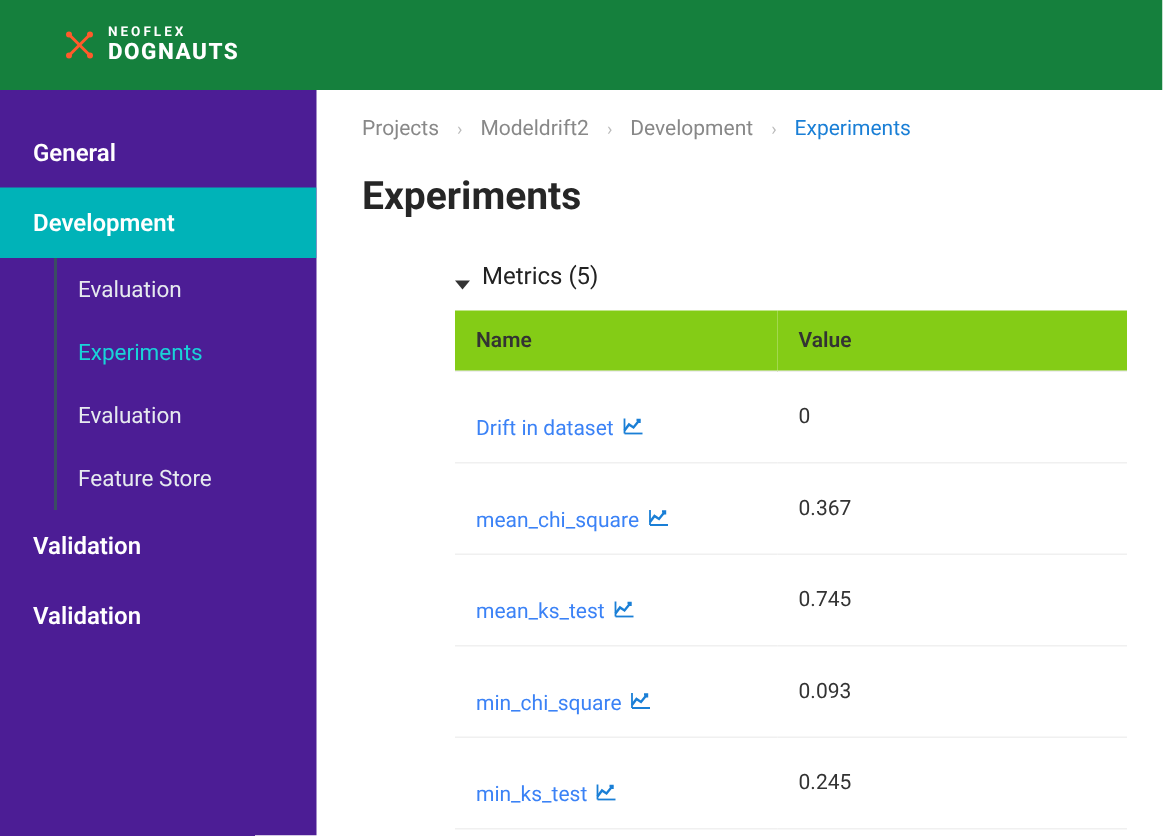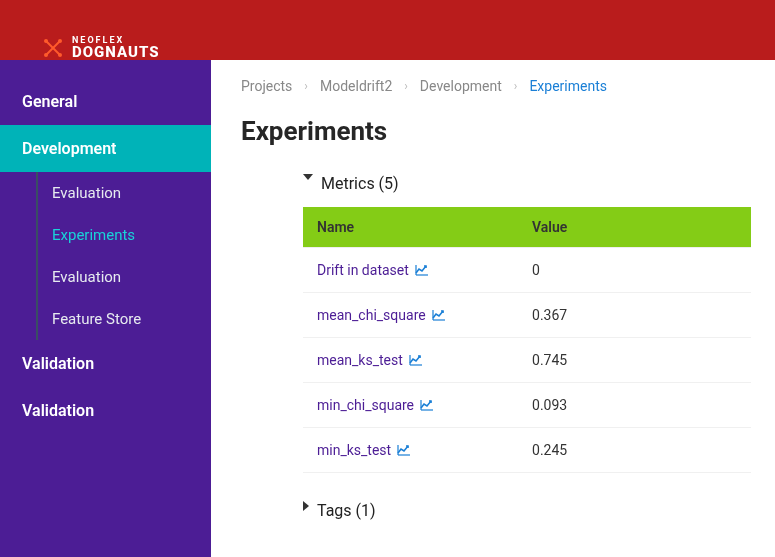--- a/index.html
+++ b/index.html
@@ -6,24 +6,24 @@
   body {
     font-family: -apple-system, BlinkMacSystemFont, "Segoe UI", Roboto, Arial, sans-serif;
     background: #fff;
     width: 775px;
     height: 557px;
     overflow: hidden;
     display: flex;
     flex-direction: column;
   }
   .topbar {
-    background: #b91c1c;
+    background: #15803d;
     height: 60px;
     display: flex;
-    align-items: flex-end;
+    align-items: center;
     padding-left: 42px;
   }
   .logo {
     display: flex;
     align-items: center;
     gap: 8px;
   }
   .logo-mark svg { display: block; }
   .logo-text {
     display: flex;
@@ -97,21 +97,21 @@
     font-weight: 700;
     color: #262626;
     margin-bottom: 28px;
   }
   .section {
     margin-left: 62px;
     margin-bottom: 28px;
   }
   .section-header {
     display: flex;
-    align-items: flex-start;
+    align-items: flex-end;
     gap: 8px;
     font-size: 16px;
     color: #222;
     cursor: pointer;
     margin-bottom: 14px;
     font-weight: 400;
   }
   .caret {
     width: 0; height: 0;
     display: inline-block;
@@ -138,25 +138,25 @@
     color: #333;
     padding: 12px 14px;
     border-bottom: 1px solid #eee;
   }
   table.metrics tbody td {
     padding: 14px 14px;
     border-bottom: 1px solid #f0f0f0;
     color: #333;
   }
   .metric-name {
-    color: #4c1d95;
+    color: #3b82f6;
     cursor: pointer;
     display: inline-flex;
-    align-items: center;
     gap: 6px;
+    margin-top: 16px;
   }
   .chart-icon {
     display: inline-block;
     position: relative;
   }
   .chart-icon svg { display: block; }
   .col-name { width: 48%; }
 </style>
 </head>
 <body>

